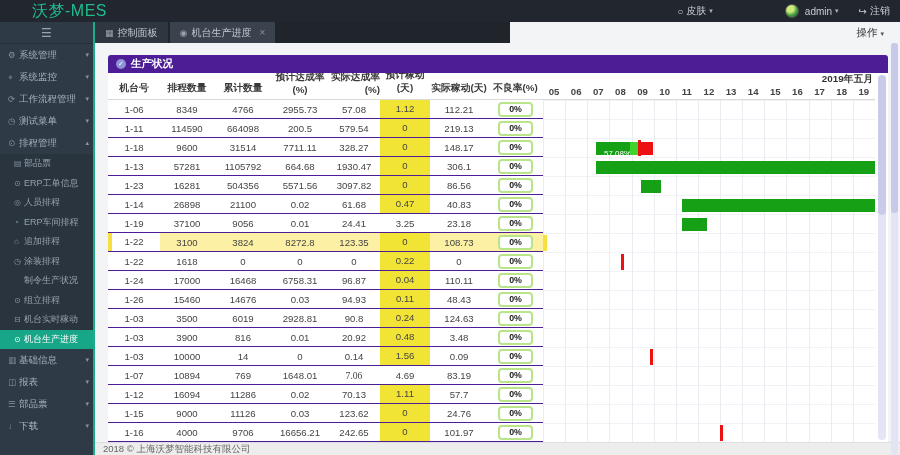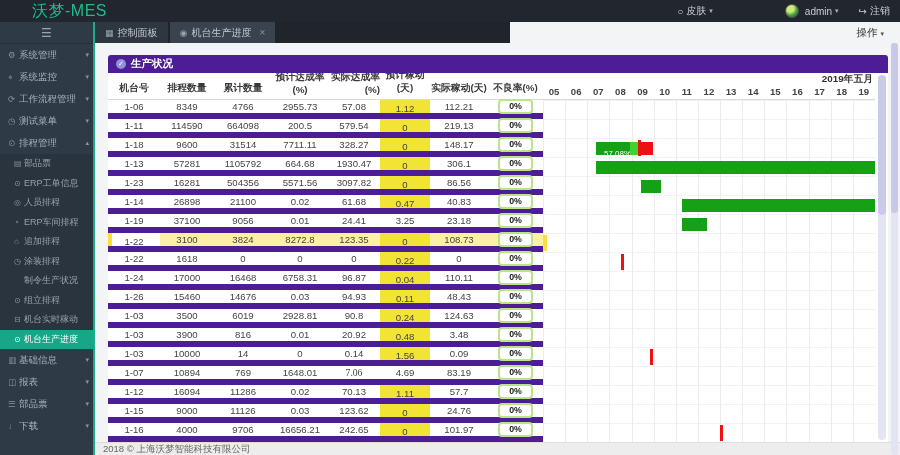--- a/index.html
+++ b/index.html
@@ -58,21 +58,21 @@
     font-size:7px; line-height:10px; text-align:center; }
   #panel-title { color:#fff; font-size:10.5px; font-weight:bold; }
   #panel-body { position:relative; height:369px; background:#fff; overflow:hidden; }
 
   
   #grid-head { position:absolute; left:0; top:0; width:435px; height:27px;
     display:flex; align-items:flex-end; border-bottom:1px solid #d9d9d9; }
   .hcell { font-size:9.8px; font-weight:bold; color:#3a3a3a; text-align:center; padding-bottom:4px; }
   #grid-rows { position:absolute; left:0; top:27px; width:435px; }
   .grow { position:relative; display:flex; height:19px; align-items:center;
-    border-bottom:6px solid #4c1d95; cursor:pointer; }
+    border-bottom:1px solid #4c1d95; cursor:pointer; }
   .gcell { font-size:9.6px; color:#444; text-align:center; overflow:hidden; }
   .gcell.warn { background:#f2e435; height:100%; line-height:18px; }
   .grow.hl { background:#fcf0a4; }
   .grow.hl .gcell:first-child { background:#fff; height:100%; line-height:18px; }
   .grow.hl::before { content:""; position:absolute; left:0; top:0; bottom:0; width:4px; background:#f6df3e; }
   .defect-btn { display:inline-block; border:2px solid #b9e489; border-radius:4px;
     background:#fff; font-size:8.8px; font-weight:bold; color:#222; padding:0 9px;
     line-height:11px; cursor:pointer; }
 
   

